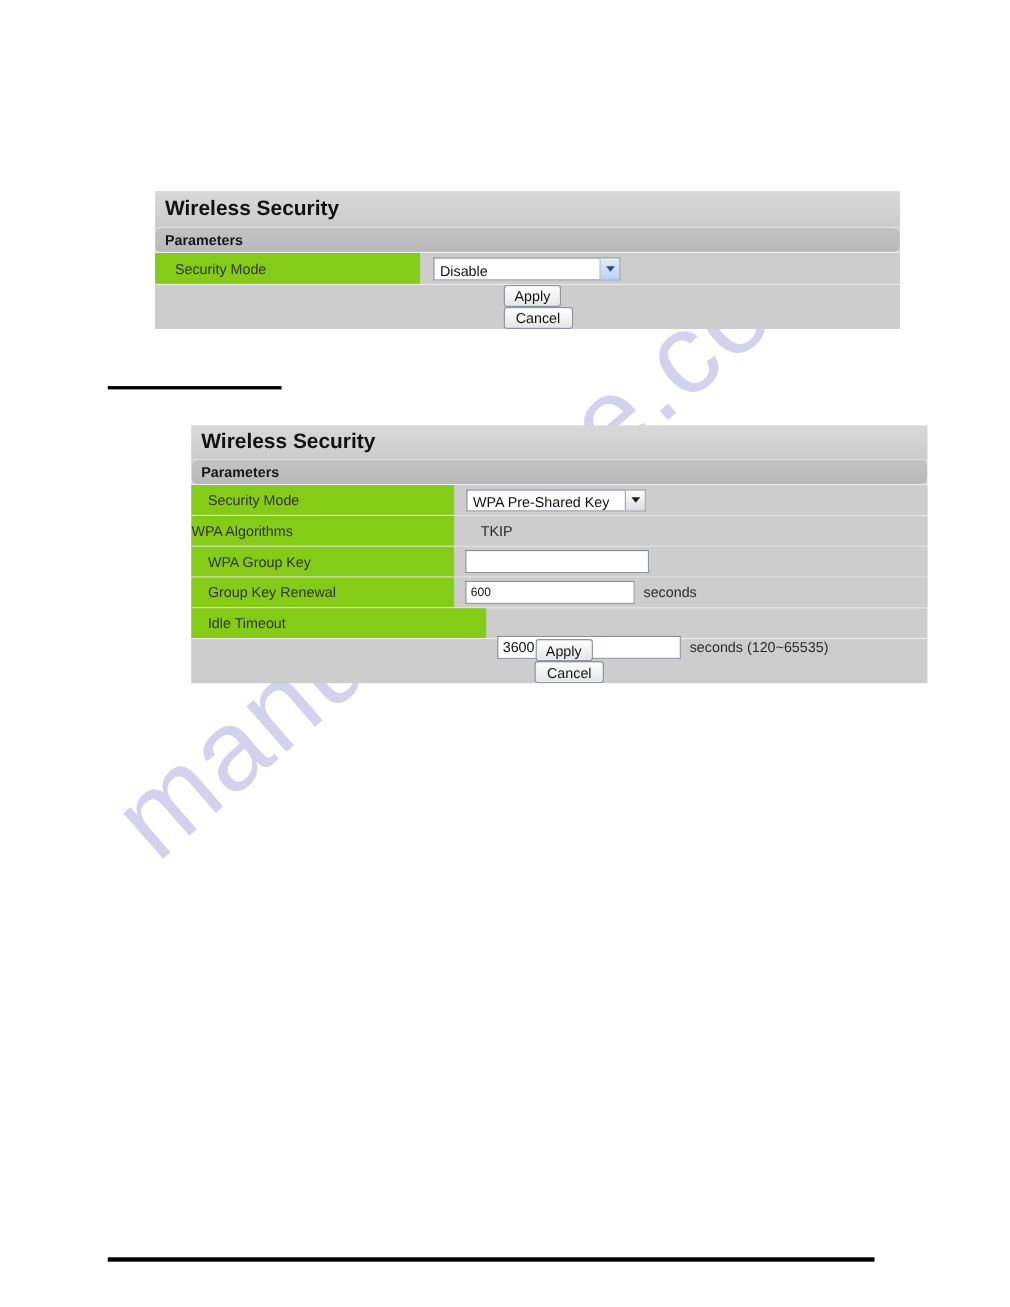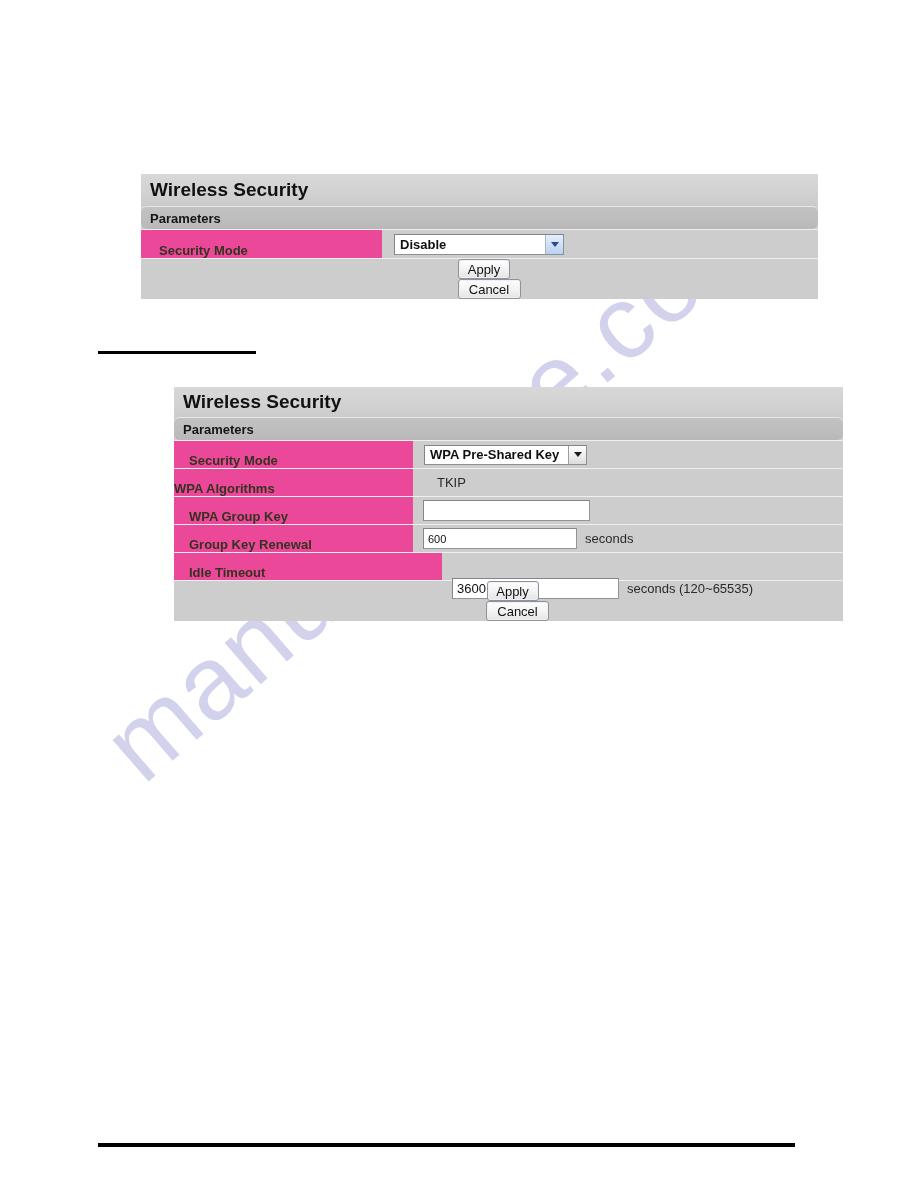--- a/index.html
+++ b/index.html
@@ -67,26 +67,25 @@
     border-top: 1px solid #e8e8e8;
     border-radius: 6px;
   }
   .row {
     display: flex;
     align-items: stretch;
     border-top: 1px solid #efefef;
     background: #cdcdcd;
   }
   .row .label {
-    background: #ec4899;
-    display: flex;
-    align-items: flex-end;
+    background: #84cc16;
+    display: flex;
+    align-items: center;
     color: #33331f;
     box-sizing: border-box;
-    font-weight: bold;
   }
   .row .field {
     flex: 1;
     display: flex;
     align-items: center;
     box-sizing: border-box;
     background: #cdcdcd;
   }
   .plain-value {
     color: #2a2a2a;
@@ -105,24 +104,23 @@
 
   
   .select {
     position: relative;
     box-sizing: border-box;
     background: #ffffff;
     border: 1px solid #8a8f99;
     border-top-color: #7e838d;
     border-left-color: #7e838d;
     display: flex;
-    align-items: center;
+    align-items: flex-end;
     color: #101010;
     overflow: hidden;
-    font-weight: bold;
   }
   .select .sel-text {
     flex: 1;
     padding-left: 5px;
     white-space: nowrap;
     overflow: hidden;
   }
   .select .sel-arrow {
     width: 17px;
     align-self: stretch;

